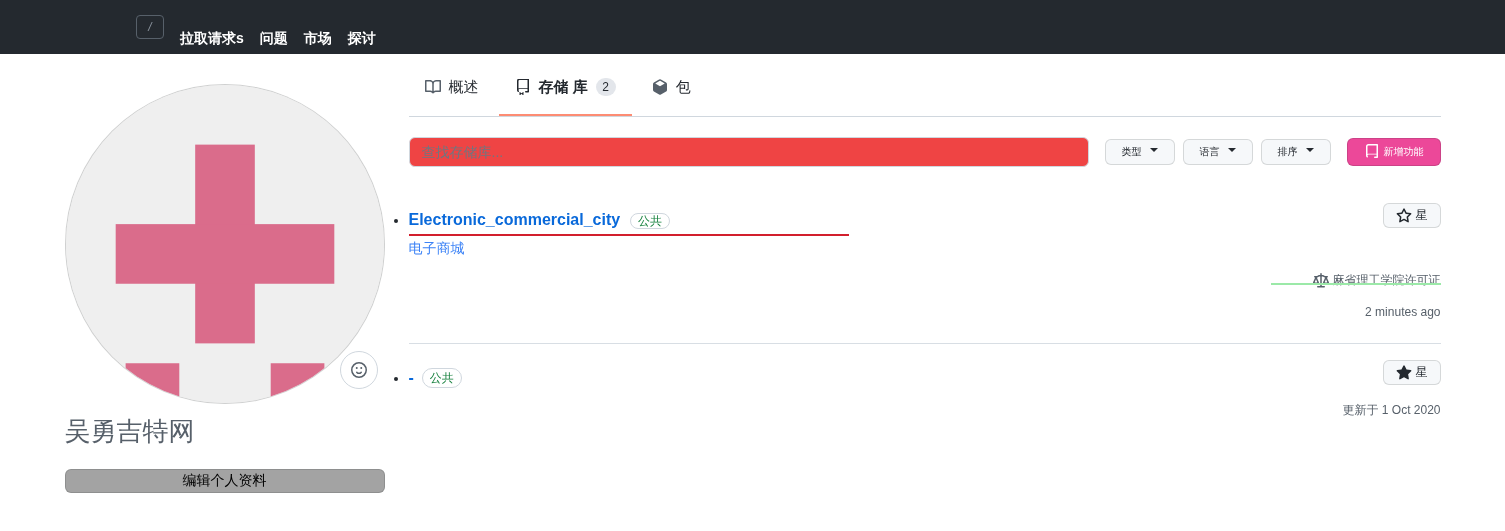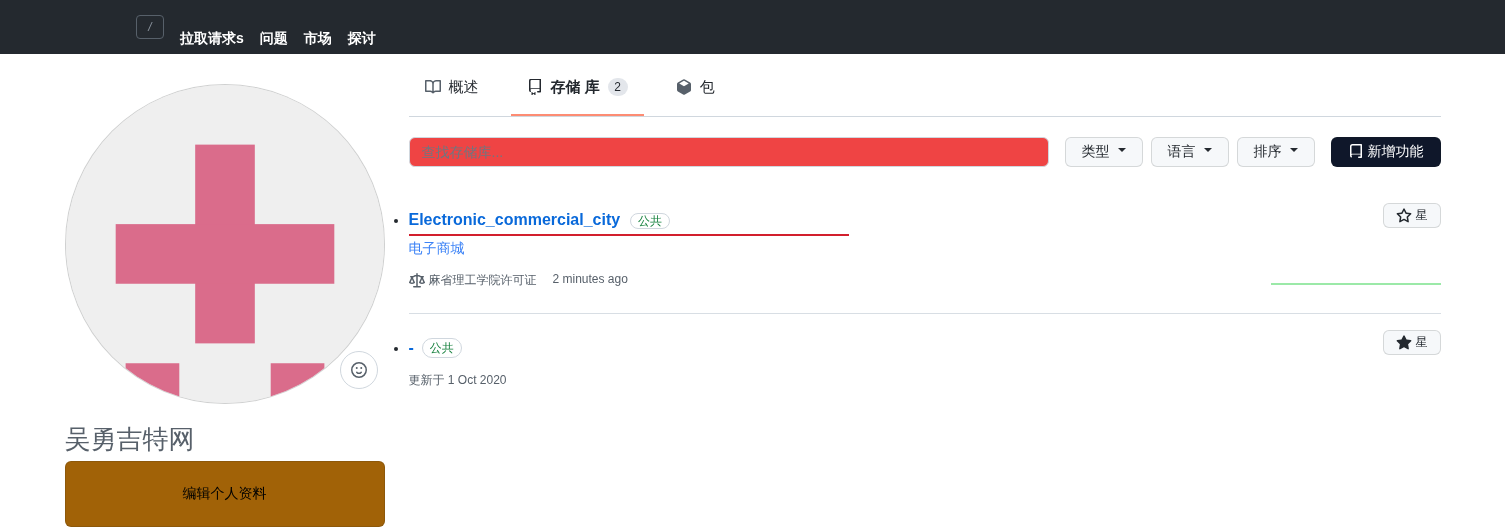--- a/index.html
+++ b/index.html
@@ -16,50 +16,50 @@
   
   .container { display: flex; max-width: 1440px; margin: 0 auto; padding: 0 32px; gap: 24px; }
   .sidebar { width: 320px; flex-shrink: 0; padding-top: 30px; }
   .main { flex: 1; padding-top: 6px; }
 
   
   .avatar-wrap { position: relative; width: 320px; height: 320px; }
   .avatar { width: 320px; height: 320px; border-radius: 50%; overflow: hidden; background: #efefef; border: 1px solid rgba(27,31,35,.15); }
   .avatar svg { width: 100%; height: 100%; }
   .status-btn { position: absolute; bottom: 15px; left: 275px; width: 38px; height: 38px; border-radius: 50%; background: #fff; border: 1px solid #d0d7de; display: flex; align-items: center; justify-content: center; cursor: pointer; }
-  .username { font-size: 26px; font-weight: 300; color: #57606a; margin-top: 18px; }
-  .edit-profile-btn { width: 100%; margin-top: 4px; padding: 23px 16px; font-size: 14px; font-weight: 500; background: #a16207; border: 1px solid rgba(27,31,35,.15); border-radius: 6px; cursor: pointer; text-align: center; }
+  .username { font-size: 26px; font-weight: 300; color: #57606a; margin-top: 10px; }
+  .edit-profile-btn { width: 100%; margin-top: 20px; padding: 2px 16px; font-size: 14px; font-weight: 500; background: #a3a3a3; border: 1px solid rgba(27,31,35,.15); border-radius: 6px; cursor: pointer; text-align: center; }
 
   
-  .tabs { display: flex; border-bottom: 1px solid #d0d7de; padding-left: 0; gap: 16px; align-items: flex-end; }
+  .tabs { display: flex; border-bottom: 1px solid #d0d7de; padding-left: 0; gap: 4px; align-items: flex-end; }
   .tab { display: flex; align-items: center; gap: 8px; padding: 12px 16px; font-size: 15px; color: #24292f; cursor: pointer; border-bottom: 2px solid transparent; line-height: 30px; }
   .tab.active { font-weight: 600; border-bottom-color: #fd8c73; }
   .tab .counter { background: #d0d6dd99; border-radius: 10px; padding: 0 6px; font-size: 12px; font-weight: 500; line-height: 18px; display: inline-block; min-width: 20px; text-align: center; }
   .tab svg { fill: #57606a; }
   .tab.active svg { fill: #24292f; }
 
   
   .filter-row { display: flex; gap: 16px; margin-top: 20px; align-items: center; }
   .search-input { flex: 1; padding: 6px 12px; font-size: 14px; border: 1px solid #d0d7de; border-radius: 6px; background: #ef4444; color: #24292f; }
   .search-input::placeholder { color: #6e7781; }
   .filter-btns { display: flex; gap: 8px; }
-  .btn { padding: 5px 16px; font-size: 14px; font-weight: 500; border-radius: 6px; cursor: pointer; display: flex; align-items: center; gap: 4px; border: 1px solid rgba(27,31,35,.15); }
+  .btn { padding: 5px 16px; font-size: 10px; font-weight: 500; border-radius: 6px; cursor: pointer; display: flex; align-items: center; gap: 4px; border: 1px solid rgba(27,31,35,.15); }
   .btn-default { background: #f6f8fa; color: #24292f; }
-  .btn-primary { background: #0f172a; color: #fff; }
+  .btn-primary { background: #ec4899; color: #fff; }
   .caret::after { content: ""; display: inline-block; border: 4px solid transparent; border-top-color: currentColor; margin-left: 4px; vertical-align: -2px; }
 
   
   .repo-list { margin-top: 20px; }
   .repo-item { border-bottom: 1px solid #d8dee4; padding: 24px 0; position: relative; }
   .repo-head { display: flex; align-items: center; gap: 8px; flex-wrap: wrap; }
   .repo-name { font-size: 16px; font-weight: 600; color: #0969da; }
   .underline-red { border-bottom: 2px solid #d21f2d; padding-bottom: 4px; margin-bottom: -6px; display: inline-block; min-width: 440px; }
   .label-public { font-size: 12px; color: #15803d; border: 1px solid #d0d7de; border-radius: 2em; padding: 0 7px; line-height: 18px; }
   .repo-desc { color: #3b82f6; margin-top: 10px; font-size: 14px; max-width: 600px; }
-  .repo-meta { display: flex; align-items: flex-start; gap: 16px; margin-top: 14px; font-size: 12px; color: #57606a; }
+  .repo-meta { display: flex; align-items: flex-end; gap: 16px; margin-top: 14px; font-size: 12px; color: #57606a; flex-direction: column; }
   .repo-meta .meta-item { display: flex; align-items: center; gap: 4px; }
   .star-btn { position: absolute; right: 0; top: 16px; }
   .star-btn .btn { font-size: 12px; padding: 3px 12px; }
   .activity-bar { position: absolute; right: 0; top: 68px; width: 170px; height: 30px; border-bottom: 2px solid #9be9a8; }
 
   .octicon { display: inline-block; vertical-align: text-bottom; fill: currentColor; }
 </style>
 </head>
 <body>
 

